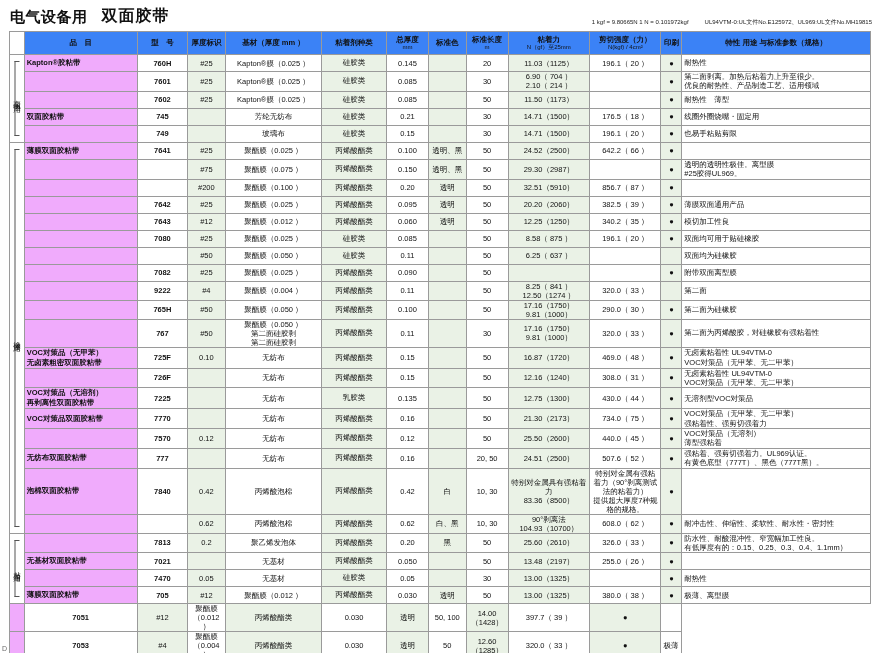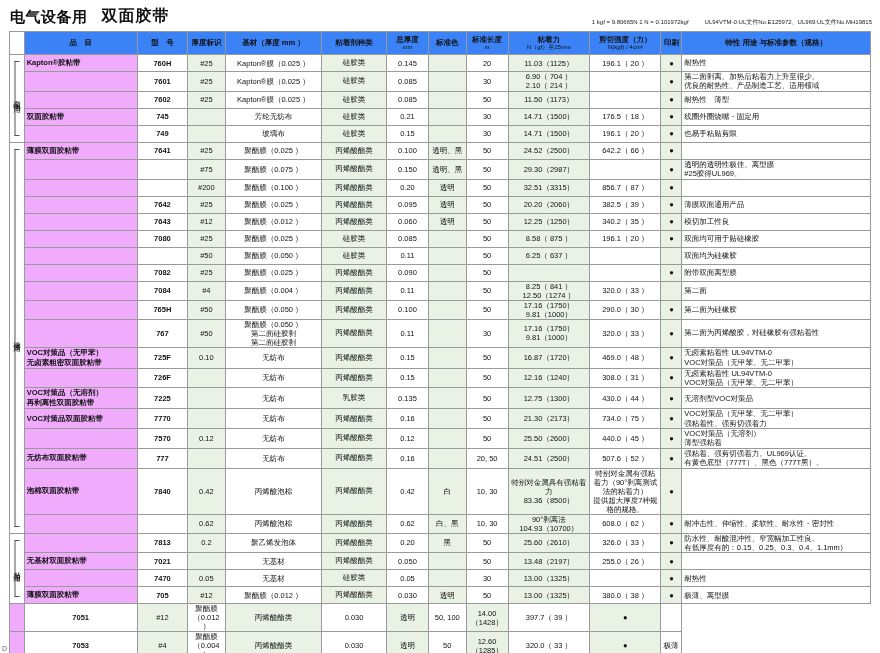--- a/index.html
+++ b/index.html
@@ -190,21 +190,21 @@
         </tr>
         <tr class="row">
           <td class="grp"></td>
           <td class="model"></td>
           <td class="c tiny gcol">#200</td>
           <td class="c tiny">聚酯膜（0.100 ）</td>
           <td class="c adh gcol">丙烯酸酯类</td>
           <td class="c">0.20</td>
           <td class="c tiny gcol">透明</td>
           <td class="c">50</td>
-          <td class="c tiny gcol">32.51（3315）</td>
+          <td class="c tiny gcol">32.51（5910）</td>
           <td class="c tiny">856.7（ 87 ）</td>
           <td class="c gcol">●</td>
           <td class="note"></td>
         </tr>
         <tr class="row">
           <td class="grp"></td>
           <td class="model">7642</td>
           <td class="c tiny gcol">#25</td>
           <td class="c tiny">聚酯膜（0.025 ）</td>
           <td class="c adh gcol">丙烯酸酯类</td>
@@ -267,21 +267,21 @@
           <td class="c">0.090</td>
           <td class="c tiny gcol"></td>
           <td class="c">50</td>
           <td class="c tiny gcol"></td>
           <td class="c tiny"></td>
           <td class="c gcol">●</td>
           <td class="note">附带双面离型膜</td>
         </tr>
         <tr class="row">
           <td class="grp"></td>
-          <td class="model">7084</td>
+          <td class="model">9222</td>
           <td class="c tiny gcol">#4</td>
           <td class="c tiny">聚酯膜（0.004 ）</td>
           <td class="c adh gcol">丙烯酸酯类</td>
           <td class="c">0.11</td>
           <td class="c tiny gcol"></td>
           <td class="c">50</td>
           <td class="c tiny gcol">8.25（ 841 ）<br>12.50（1274 ）</td>
           <td class="c tiny">320.0（ 33 ）</td>
           <td class="c gcol"></td>
           <td class="note">第二面</td>

